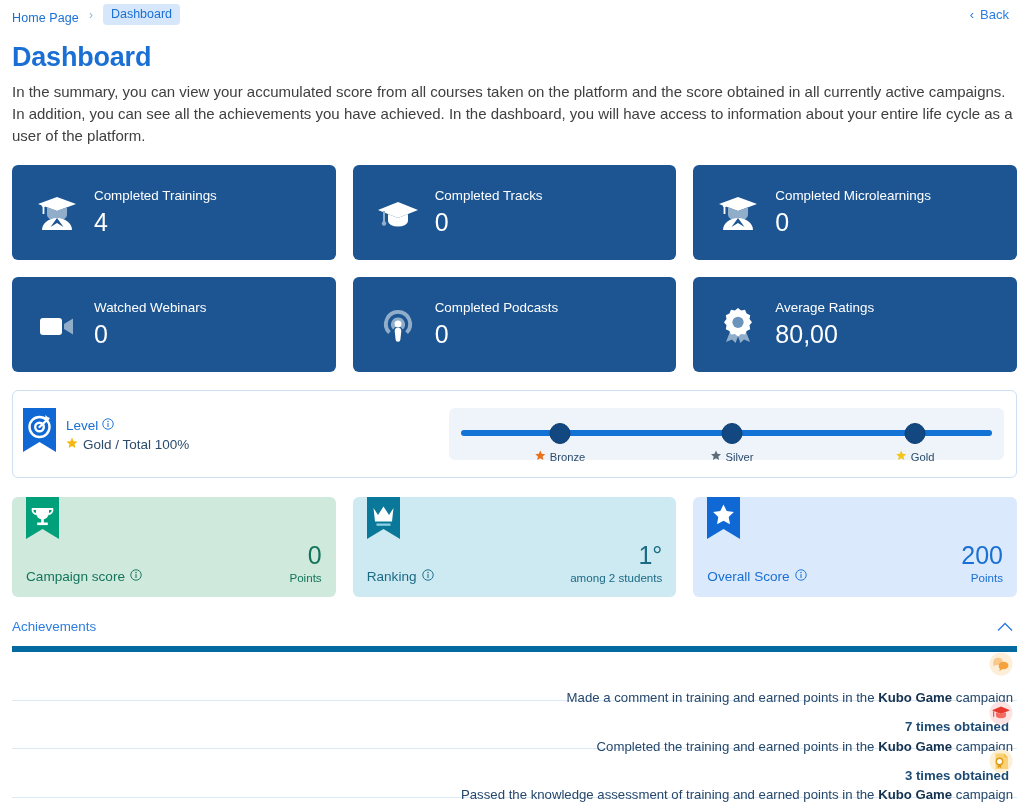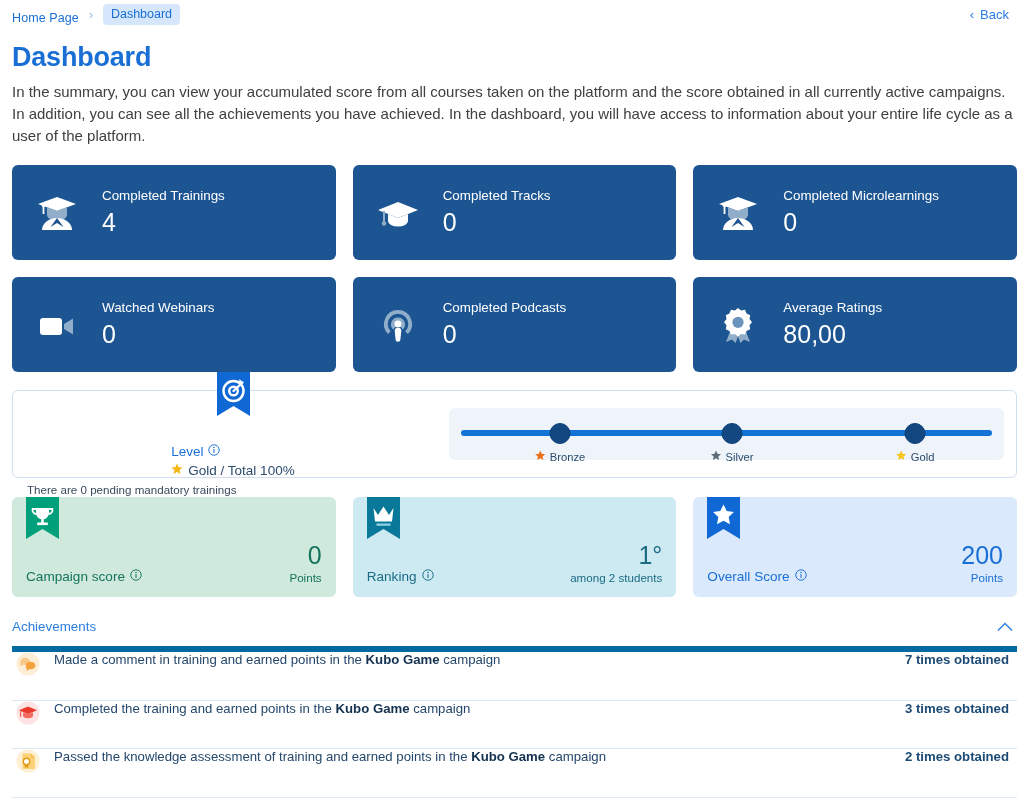--- a/index.html
+++ b/index.html
@@ -76,41 +76,41 @@
     gap: 17px;
     margin: 18px 4px 0 4px;
   }
   .stat-card {
     background: #1c5592;
     border-radius: 6px;
     height: 95px;
     display: flex;
     align-items: center;
     padding: 0 22px;
-    gap: 22px;
+    gap: 14px;
     color: #ffffff;
   }
   .stat-icon { flex: 0 0 auto; width: 46px; display: flex; align-items: center; justify-content: center; }
   .stat-text { display: flex; flex-direction: column; justify-content: center; }
   .stat-label { font-size: 13.4px; line-height: 1.25; }
   .stat-value { font-size: 25px; font-weight: 400; line-height: 1.22; margin-top: 2px; }
 
   
   .level-panel {
     margin: 18px 4px 0 4px;
     border: 1px solid #cfe0f2;
     border-radius: 6px;
     background: #ffffff;
     height: 88px;
     display: flex;
     align-items: center;
     padding: 0 12px 0 0;
   }
   .level-left { display: flex; flex-direction: column; padding-left: 10px; width: 430px; }
-  .level-row { display: flex; align-items: center; gap: 10px; flex-direction: column; }
+  .level-row { display: flex; align-items: flex-start; gap: 10px; }
   .ribbon { width: 33px; flex: 0 0 33px; }
   .level-meta { display: flex; flex-direction: column; padding-top: 10px; }
   .level-name { font-size: 13.5px; color: #1a6fd4; display: flex; align-items: center; gap: 4px; }
   .level-sub { font-size: 13.5px; color: #2b4b6b; display: flex; align-items: center; gap: 5px; margin-top: 4px; }
   .level-note { font-size: 11.6px; color: #3a4a5c; margin-top: 5px; padding-left: 4px; }
 
   .slider-wrap {
     flex: 1;
     background: #eef4fa;
     border-radius: 6px;
@@ -188,24 +188,25 @@
     border-bottom: 6px solid #0369a1;
     cursor: pointer;
   }
   .ach-title { font-size: 13.4px; color: #2b7de0; }
   .chev-up { color: #2b7de0; font-size: 15px; line-height: 1; padding-right: 4px; }
 
   .ach-row {
     margin: 0 4px;
     height: 48.5px;
     display: flex;
-    align-items: flex-start;
+    align-items: flex-end;
     gap: 14px;
     border-bottom: 1px solid #dbeaf6;
     padding: 0 4px;
+    flex-direction: column;
   }
   .ach-ico { flex: 0 0 24px; width: 24px; height: 24px; display: flex; align-items: center; justify-content: center; }
   .ach-text { font-size: 13.2px; color: #24476b; flex: 1; }
   .ach-text b { font-weight: 700; color: #14314f; }
   .ach-count { font-size: 13.2px; color: #1d4b75; white-space: nowrap; padding-right: 4px; font-weight: bold; }
   .info-i { display: inline-block; vertical-align: -2px; }
 </style>
 </head>
 <body>
 
@@ -345,21 +346,20 @@
           <span class="level-sub">
             <span>
               <svg width="12" height="12" viewBox="0 0 16 16">
                   <path d="M8 0.8 L10.1 5.6 L15.3 6.1 L11.4 9.6 L12.5 14.7 L8 12 L3.5 14.7 L4.6 9.6 L0.7 6.1 L5.9 5.6 Z" fill="#f5b812"></path>
                 </svg>
             </span>
             <span>Gold / Total 100%</span>
           </span>
         </div>
       </div>
-      <div class="level-note">There are 0 pending mandatory trainings</div>
     </div>
 
     <div class="slider-wrap">
       <div class="track"></div>
 
       <div class="knob" style="left:20%"></div>
       <div class="tick-label" style="left:20%">
         <span>
           <svg width="11" height="11" viewBox="0 0 16 16">
               <path d="M8 0.8 L10.1 5.6 L15.3 6.1 L11.4 9.6 L12.5 14.7 L8 12 L3.5 14.7 L4.6 9.6 L0.7 6.1 L5.9 5.6 Z" fill="#e8711a"></path>

